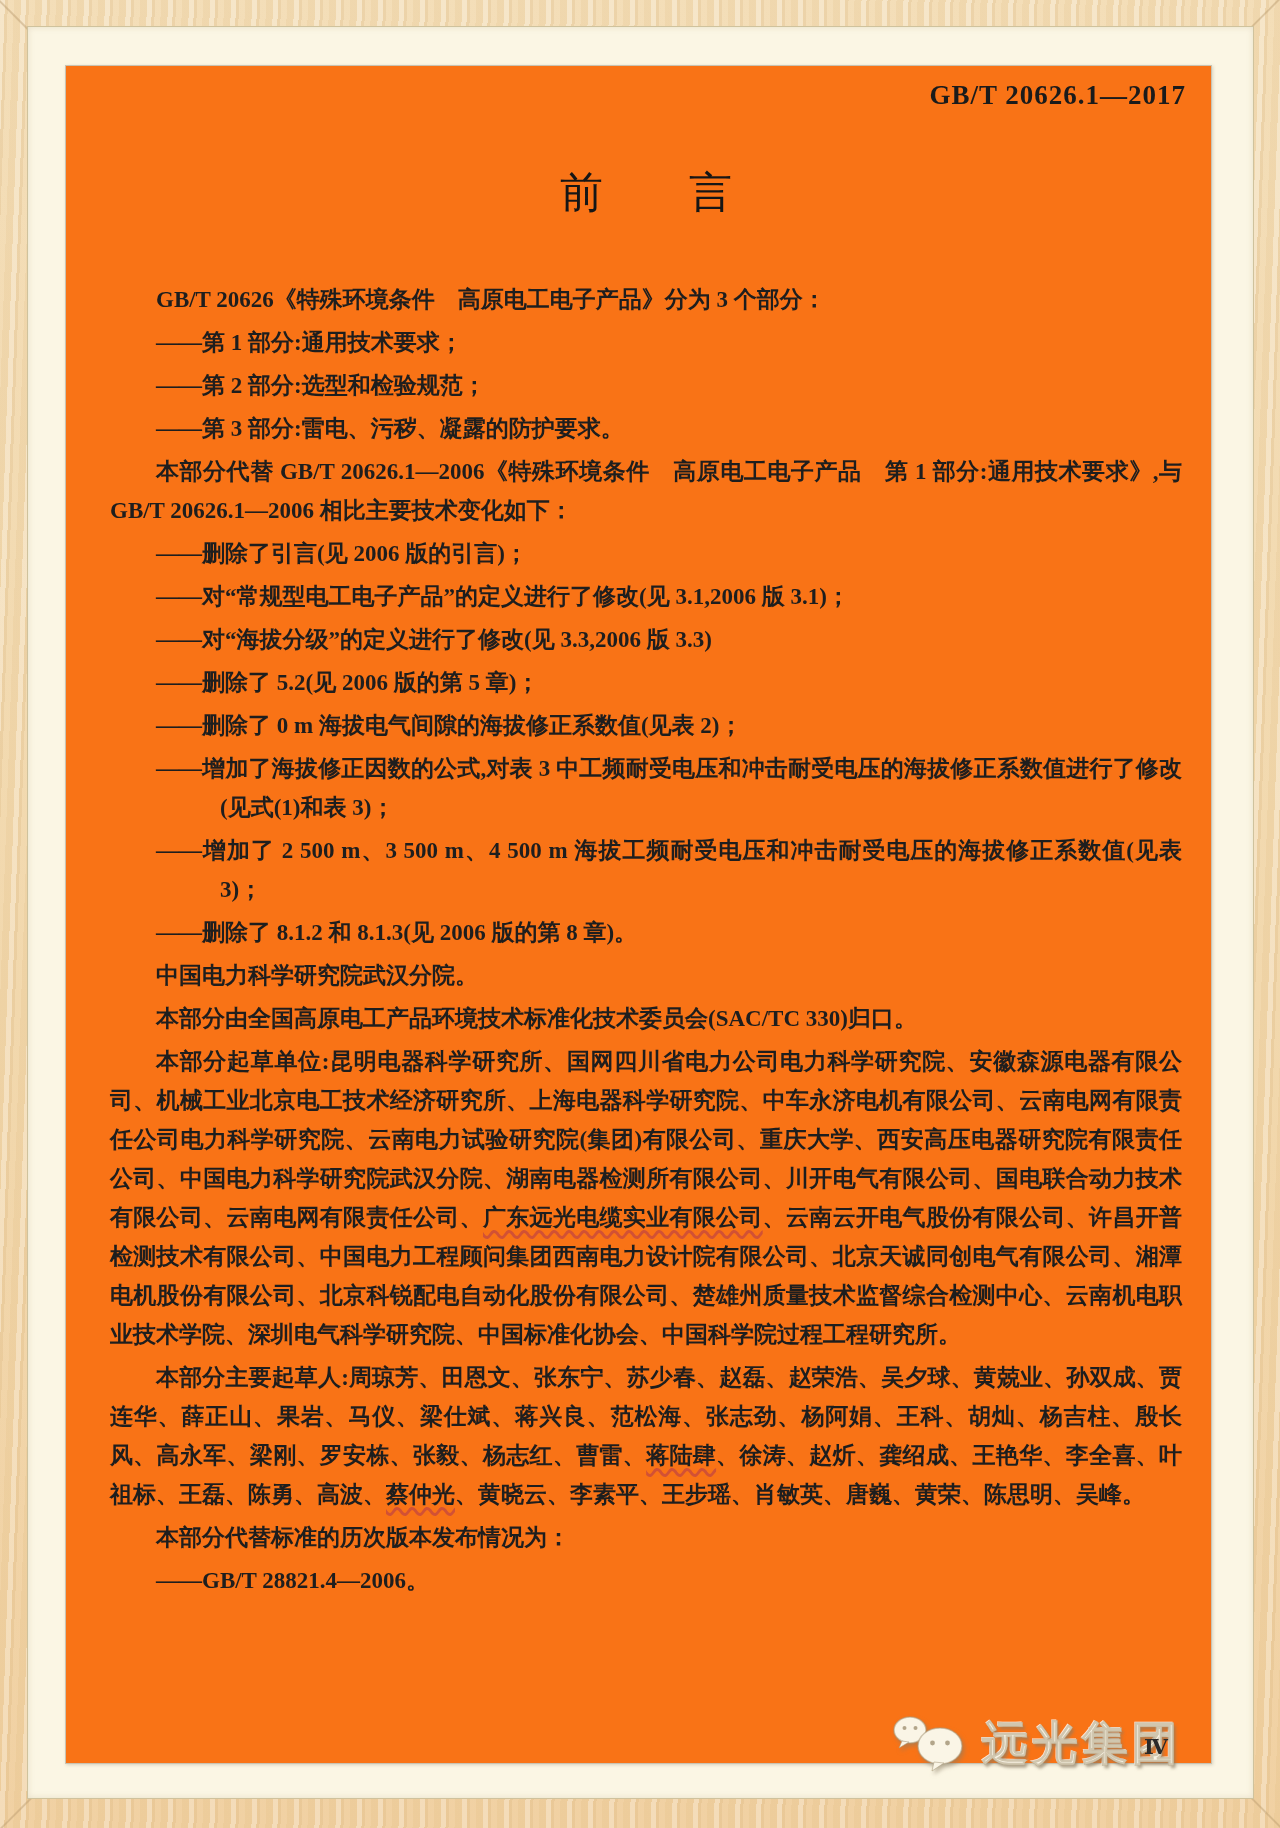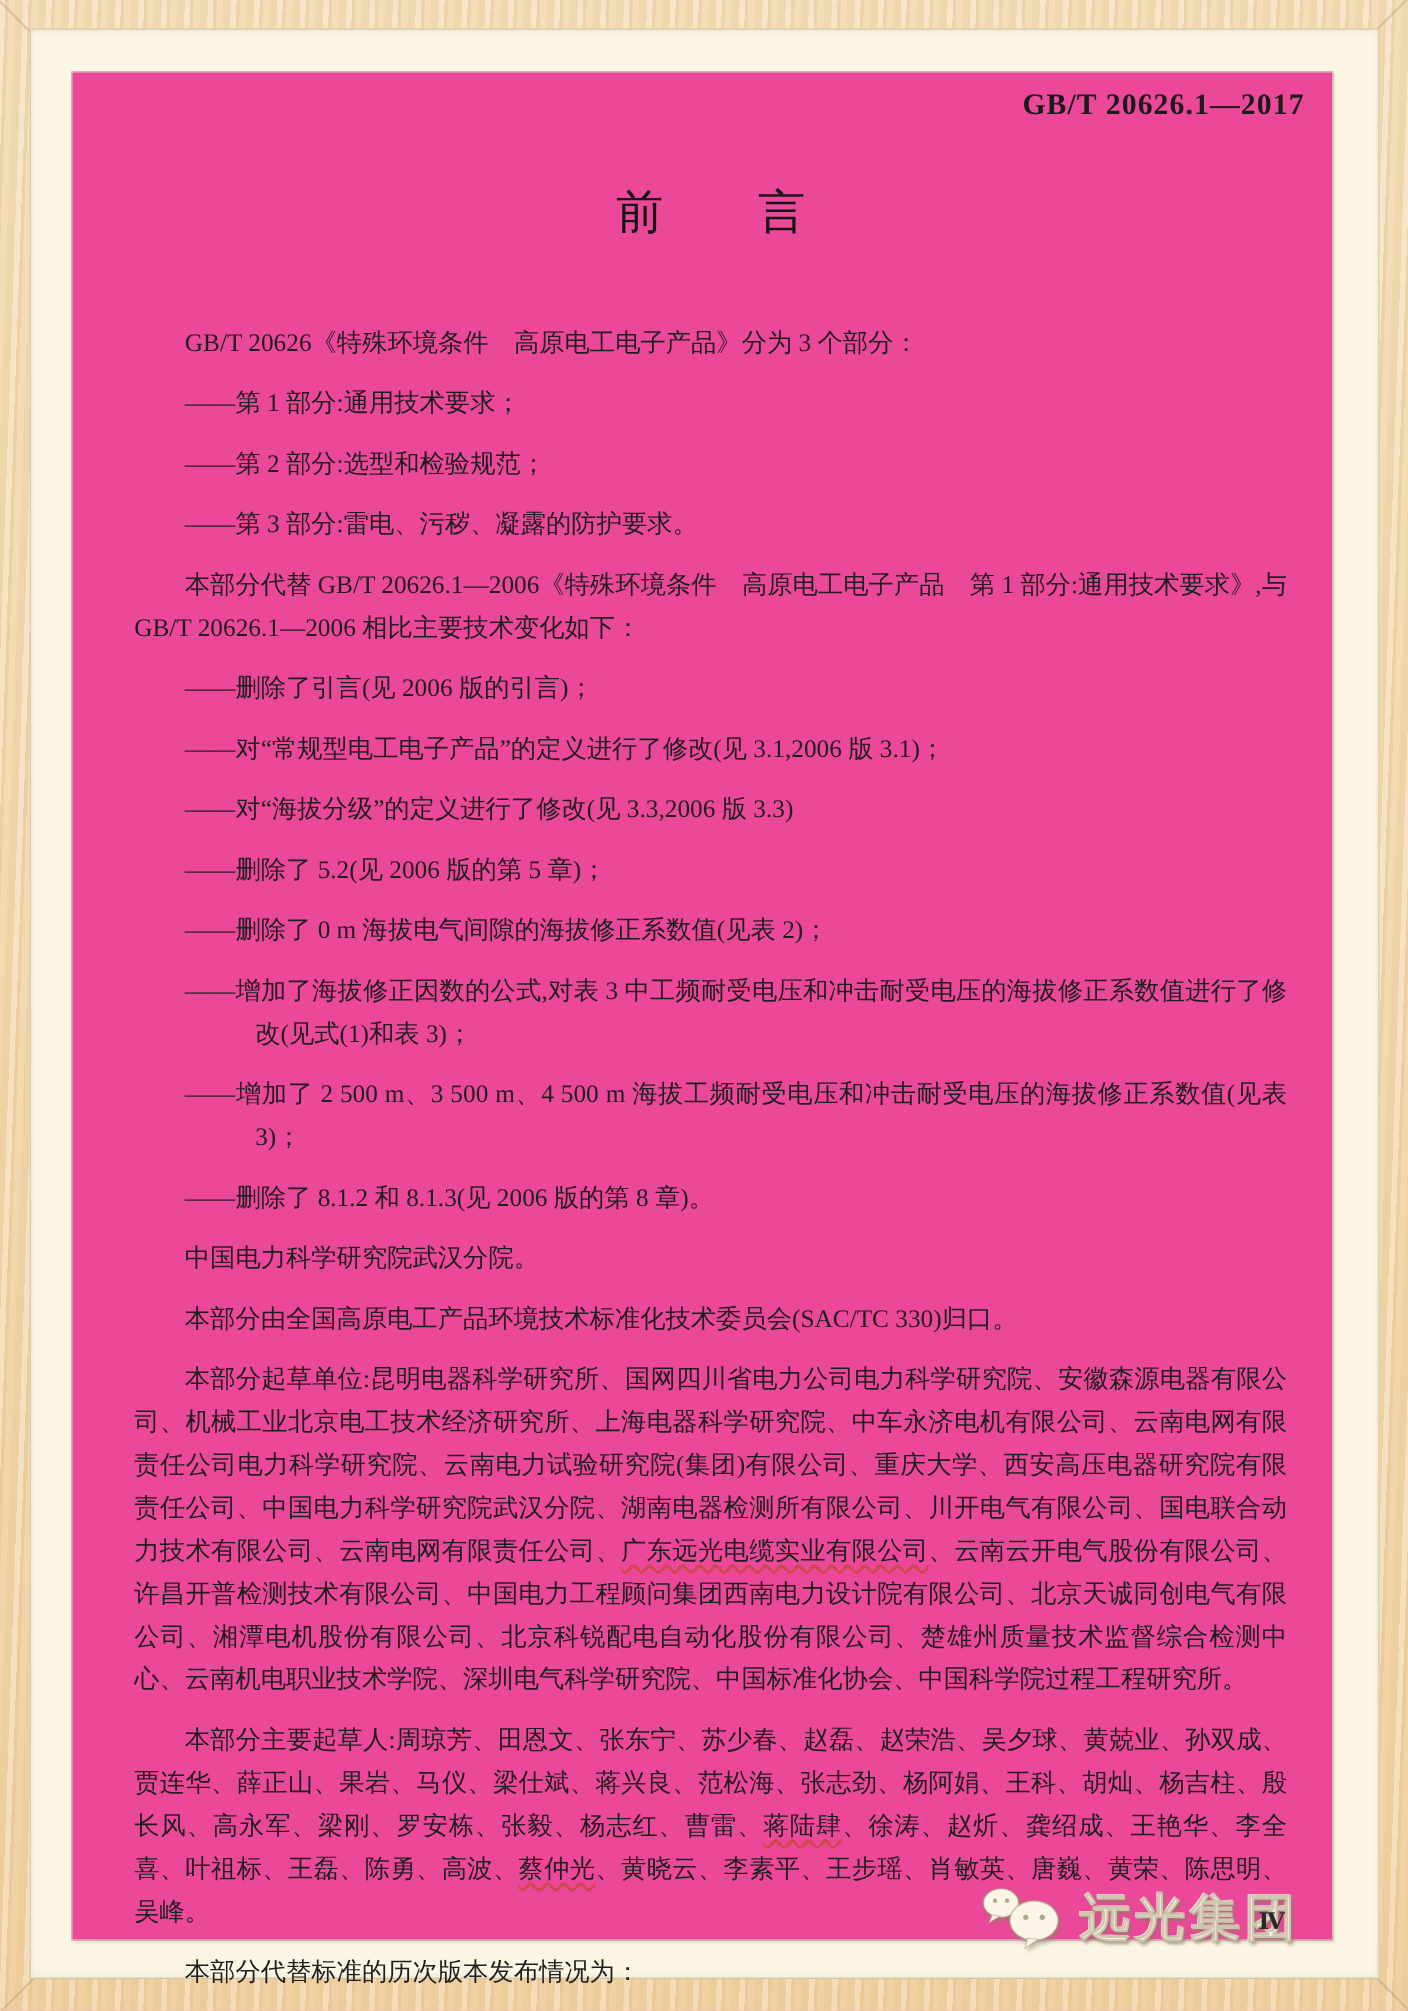--- a/index.html
+++ b/index.html
@@ -27,38 +27,38 @@
   
   .mat{
     position:absolute;left:27px;top:26px;right:26px;bottom:29px;
     background:#fbf6e4;
     border:1px solid #cfc29d;
     box-shadow:inset 0 0 6px rgba(170,150,110,.25);
   }
   
   .page{
     position:absolute;left:65px;top:65px;width:1145px;height:1697px;
-    background:#ec4899;
+    background:#f97316;
     border:1px solid #c9c3b2;
     box-shadow:1px 1px 3px rgba(120,110,85,.25);
   }
   .std-number{
     position:absolute;top:14px;left:40px;width:1080px;
     text-align:right;font-size:27px;font-weight:bold;color:#1b1b1b;
     letter-spacing:1px;
   }
   .doc-title{
     position:absolute;top:98px;left:40px;width:1080px;
     text-align:center;font-size:43px;font-weight:normal;color:#161616;
   }
   .body-text{
     position:absolute;top:210px;left:40px;width:1080px;
     font-size:23px;line-height:39px;color:#1e1e1e;
   }
-  .body-text p{margin:16px;text-align:justify;}
+  .body-text p{margin:4px;text-align:justify;font-weight:bold;}
   .body-text p.indent{text-indent:46px;}
   .body-text p.dash{padding-left:110px;text-indent:-64px;}
   .red-mark{
     text-decoration:underline;
     text-decoration-style:wavy;
     text-decoration-color:rgba(198,72,60,.78);
     text-decoration-thickness:2.5px;
     text-underline-offset:5px;
     text-decoration-skip-ink:none;
   }

